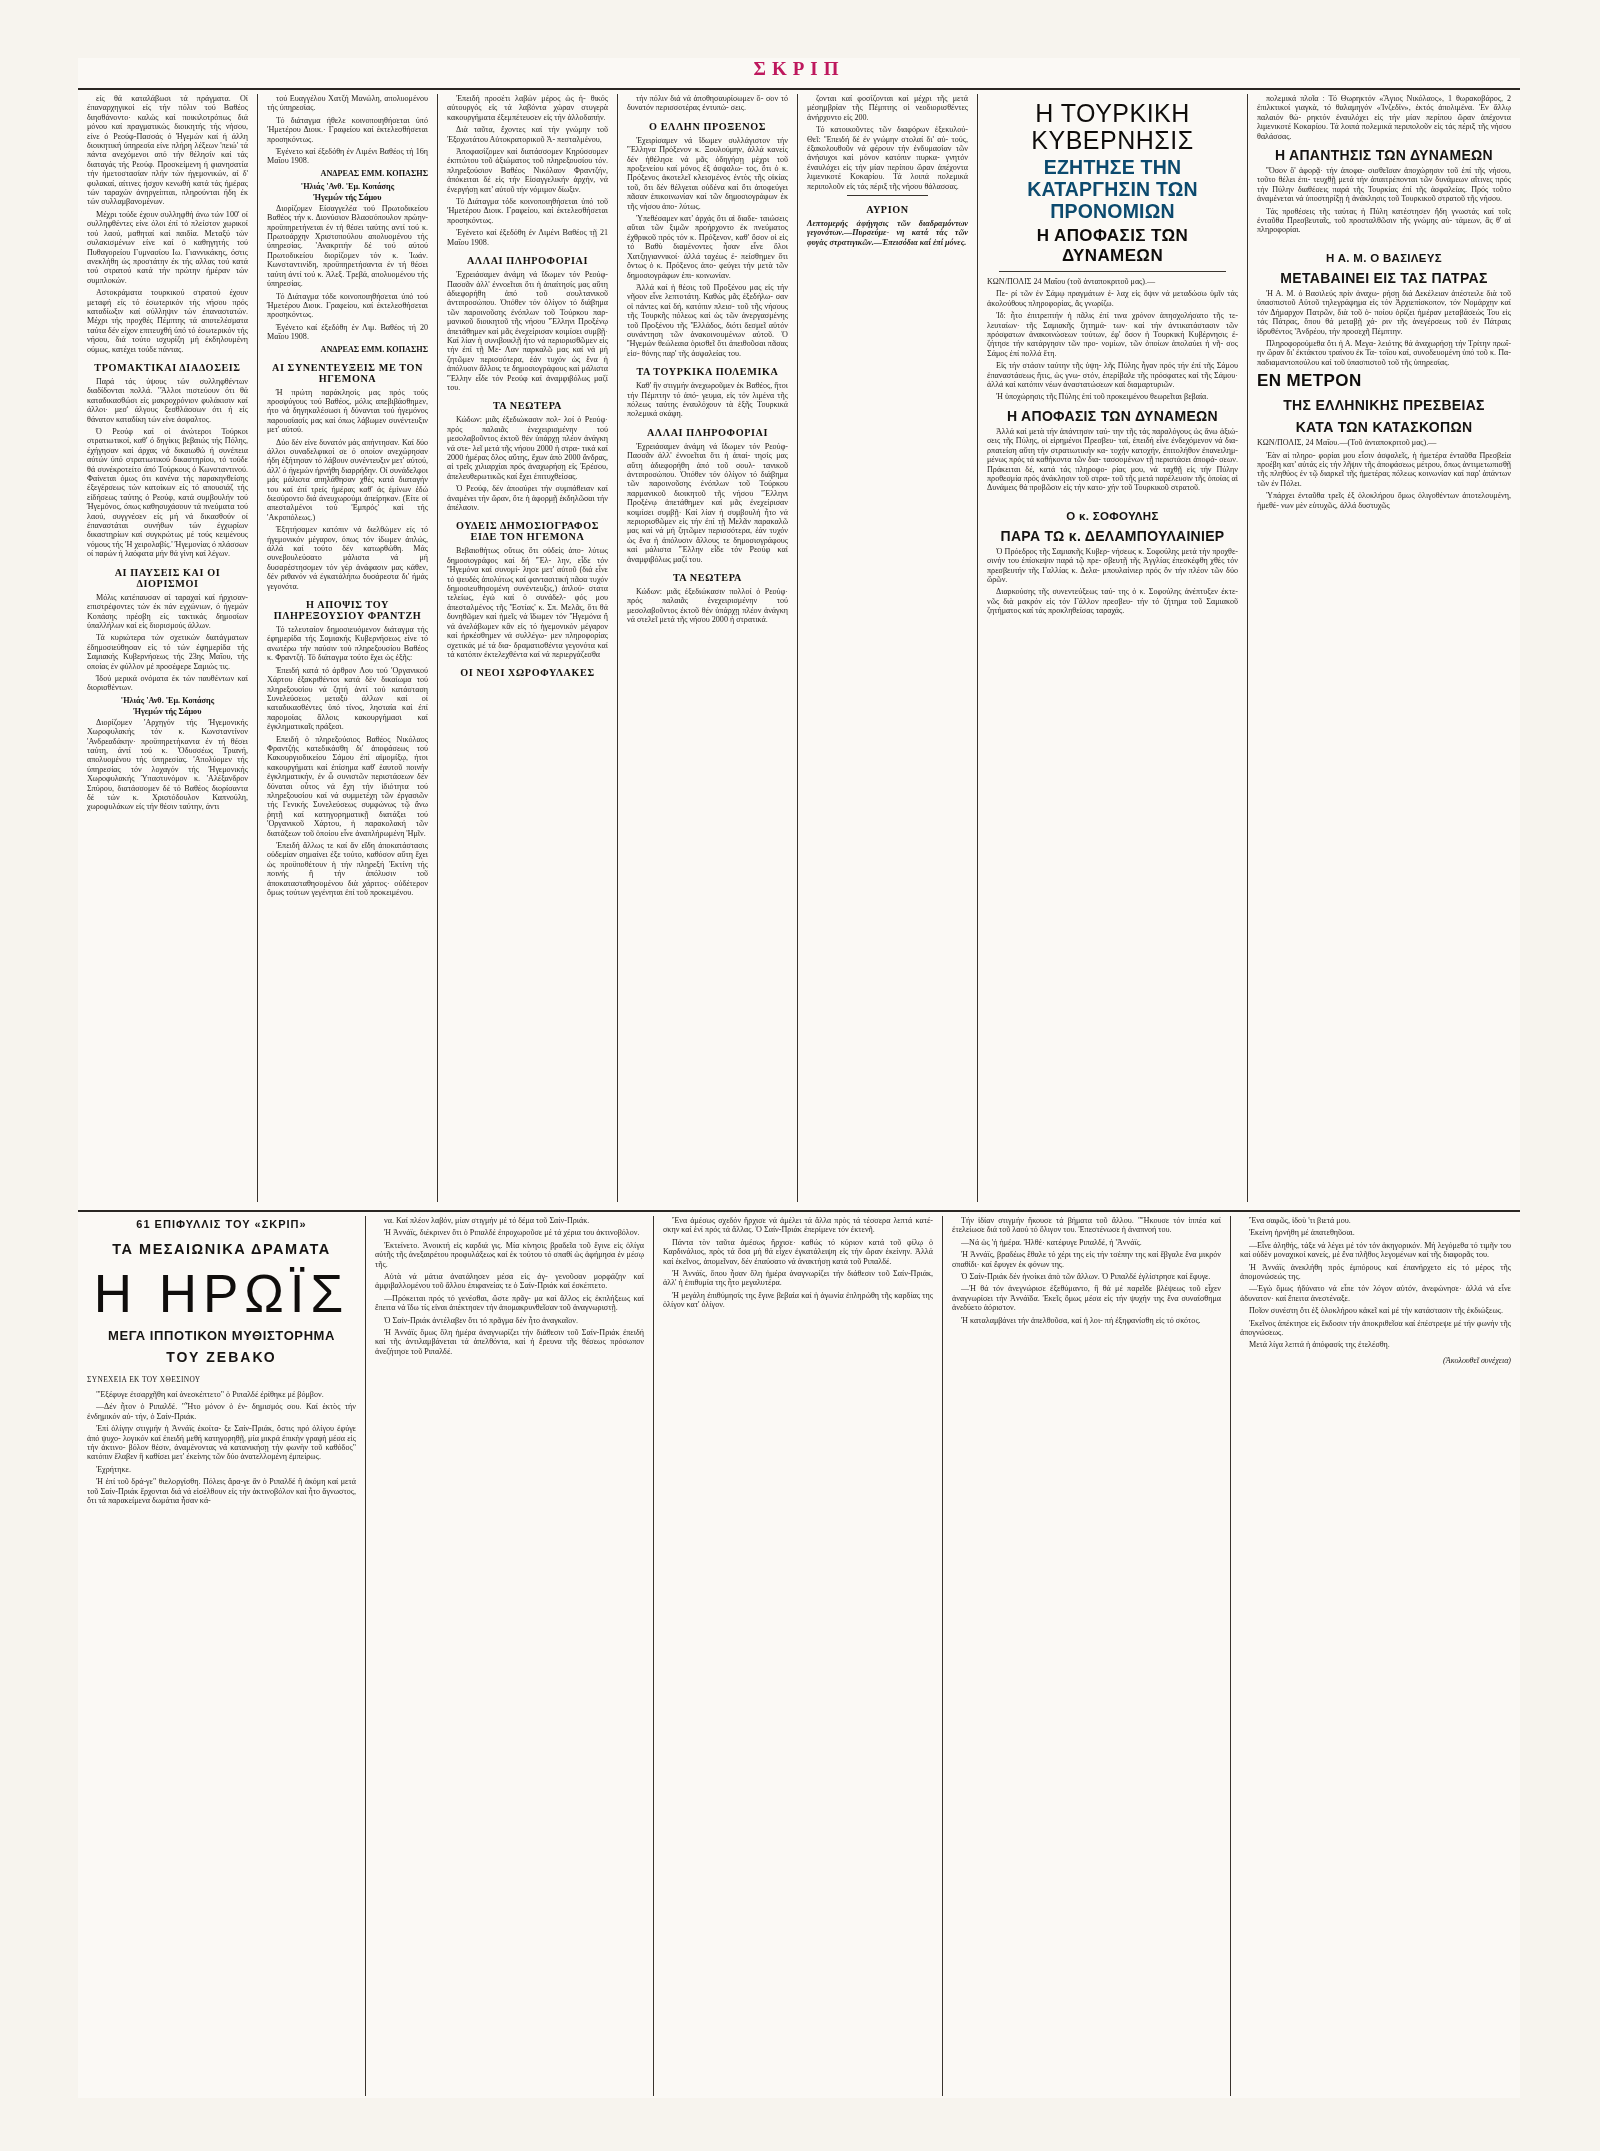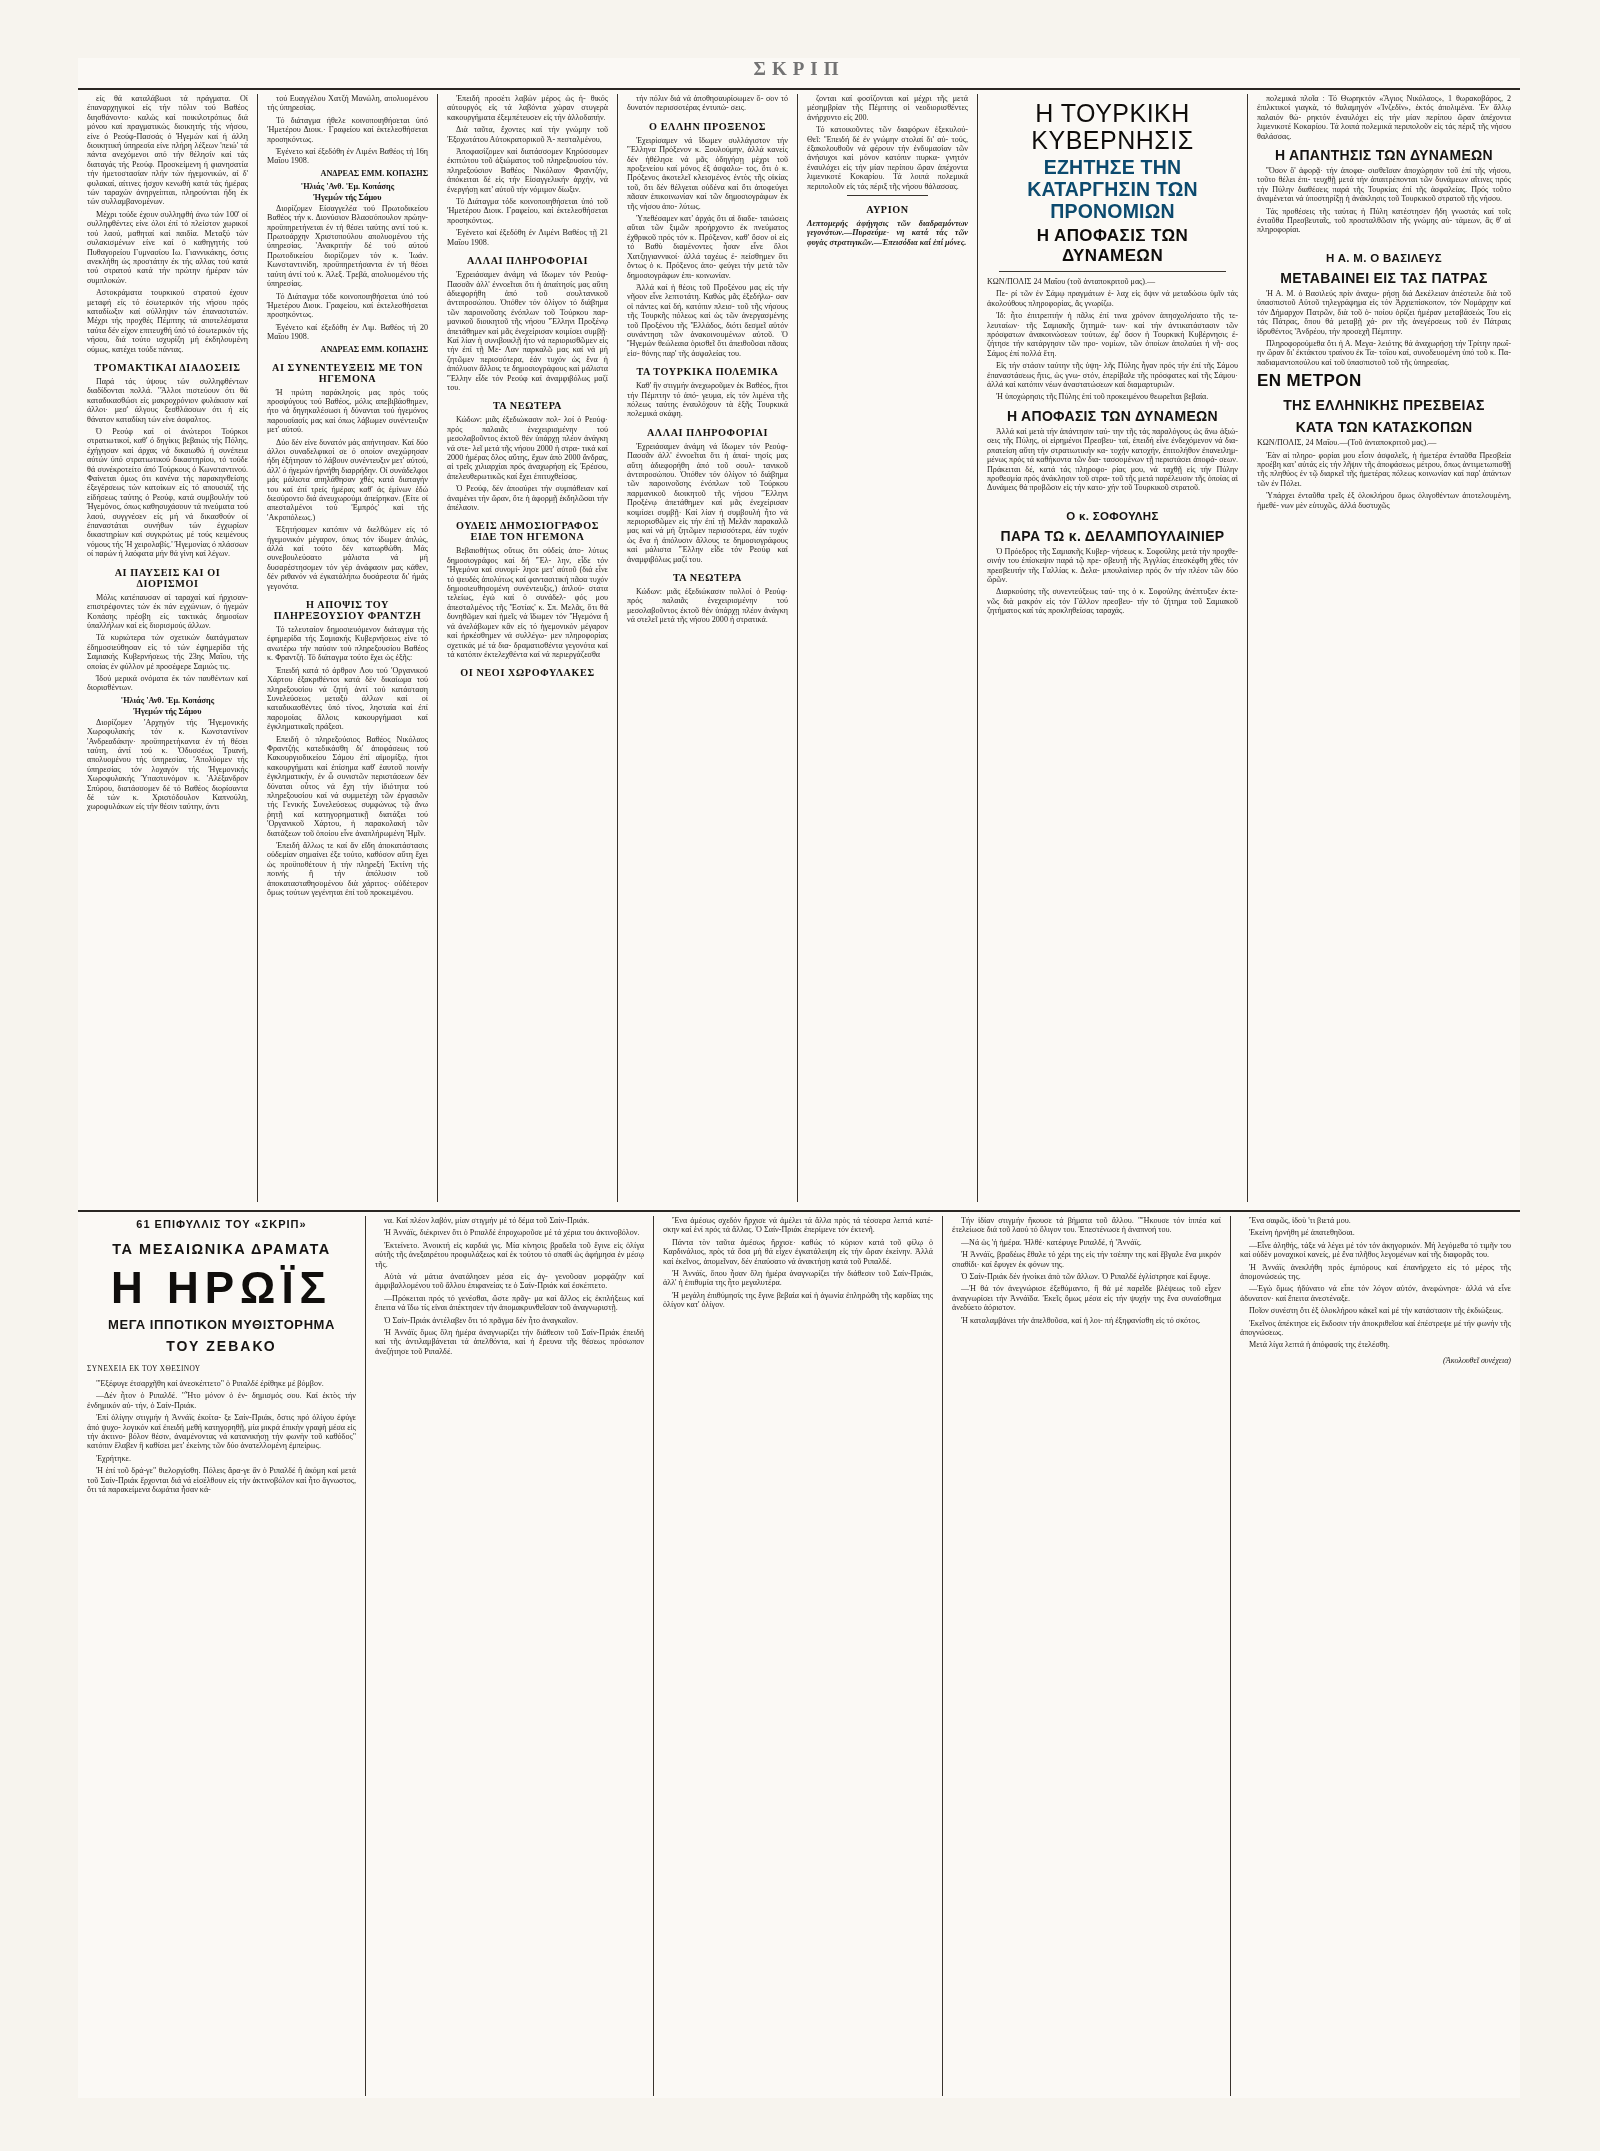--- a/index.html
+++ b/index.html
@@ -18,21 +18,21 @@
   .paper{
     position:absolute;left:78px;top:58px;width:1442px;height:2040px;
     background:#fbf9f5;
   }
   
   .masthead{
     position:absolute;left:0;top:0;width:100%;
     text-align:center;
     font-family:"Liberation Serif", serif;
     font-size:19px;letter-spacing:6px;font-weight:bold;
-    color:#737373;
+    color:#be185d;
   }
   .rule-top{
     position:absolute;left:0;top:30px;width:100%;height:2px;background:#2b2723;
   }
   
   .news{
     position:absolute;left:0;top:36px;width:1442px;height:1108px;
     display:flex;
   }
   .col{
@@ -128,21 +128,21 @@
   .feuil-kicker{
     font-family:"Liberation Sans", sans-serif;
     font-size:11px;font-weight:bold;text-align:center;letter-spacing:1px;margin-top:2px;
   }
   .feuil-t1{
     font-family:"Liberation Sans", sans-serif;
     font-size:14.5px;font-weight:bold;text-align:center;letter-spacing:1.5px;margin-top:11px;
   }
   .feuil-t2{
     font-family:"Liberation Sans", sans-serif;
-    font-size:44px;font-weight:bold;text-align:center;letter-spacing:6px;margin:6px 0 2px 0;
+    font-size:53px;font-weight:normal;text-align:center;letter-spacing:6px;margin:6px 0 2px 0;
     color:#100e0c;
   }
   .feuil-t3{
     font-family:"Liberation Sans", sans-serif;
     font-size:13px;font-weight:bold;text-align:center;letter-spacing:.6px;margin-top:4px;
   }
   .feuil-t4{
     font-family:"Liberation Sans", sans-serif;
     font-size:14px;font-weight:bold;text-align:center;letter-spacing:2px;margin-top:6px;
   }

